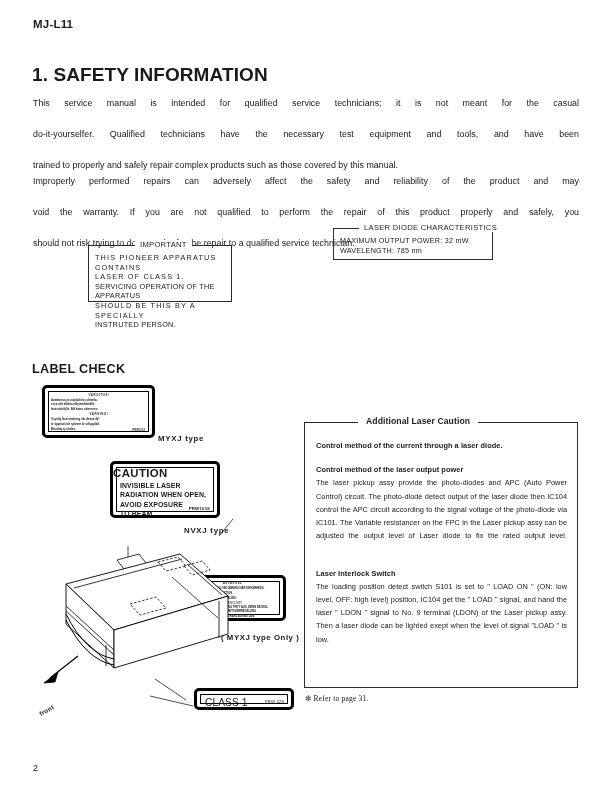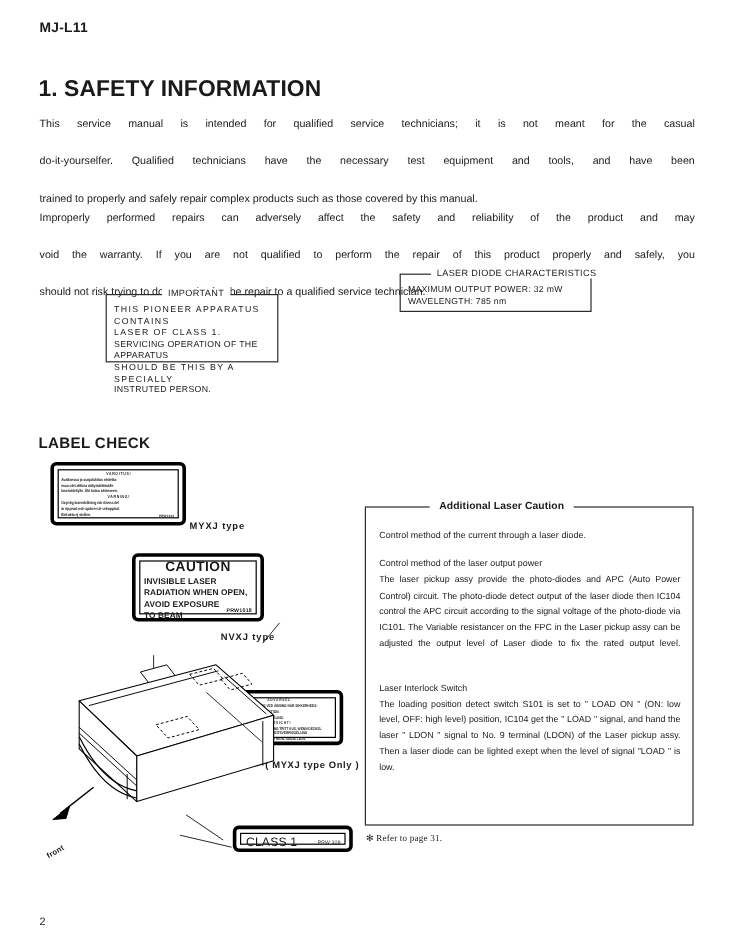--- a/index.html
+++ b/index.html
@@ -188,21 +188,21 @@
   #sticker-caution {
     left: 110px;
     top: 461px;
     width: 110px;
     height: 57px;
   }
   #sticker-caution .ct-title {
     position: absolute;
     left: 0; right: 0;
     top: 4px;
-    text-align: center;
+    text-align: left;
     font-size: 11.4px;
     font-weight: bold;
     letter-spacing: 0.4px;
     line-height: 11.5px;
   }
   #sticker-caution .ct-lines {
     position: absolute;
     left: 7px;
     right: 6px;
     top: 17px;
@@ -313,21 +313,21 @@
     position: absolute;
     left: 11px;
     right: 10px;
     top: 16px;
     font-size: 7.4px;
     line-height: 13.2px;
   }
   #laser-caution-panel .blk { margin-bottom: 11px; }
   #laser-caution-panel .blk:last-child { margin-bottom: 0; }
   #laser-caution-panel .hd {
-    font-weight: normal;
+    font-weight: bold;
     letter-spacing: 0.05px;
   }
   #laser-caution-panel .tx {
     text-align: justify;
   }
   #laser-caution-panel .tx::after {
     content: "";
     display: inline-block;
     width: 100%;
   }

